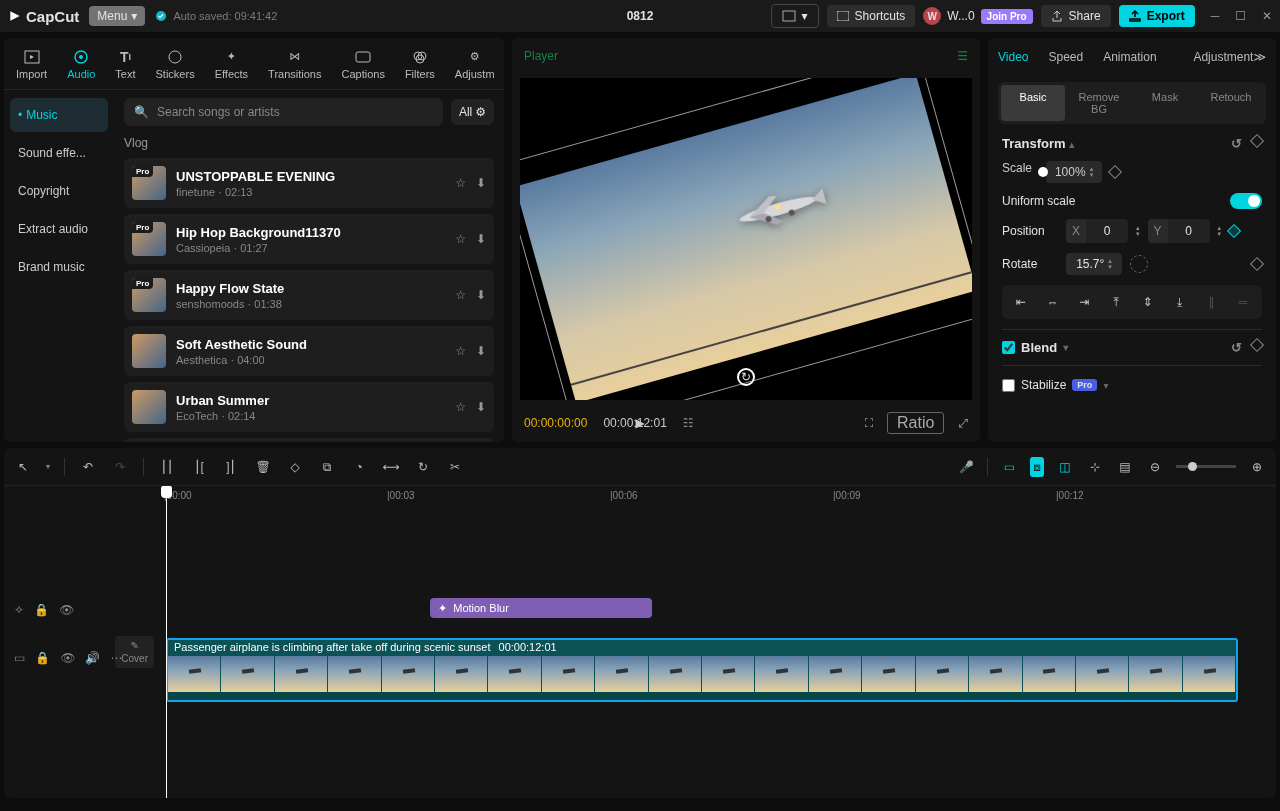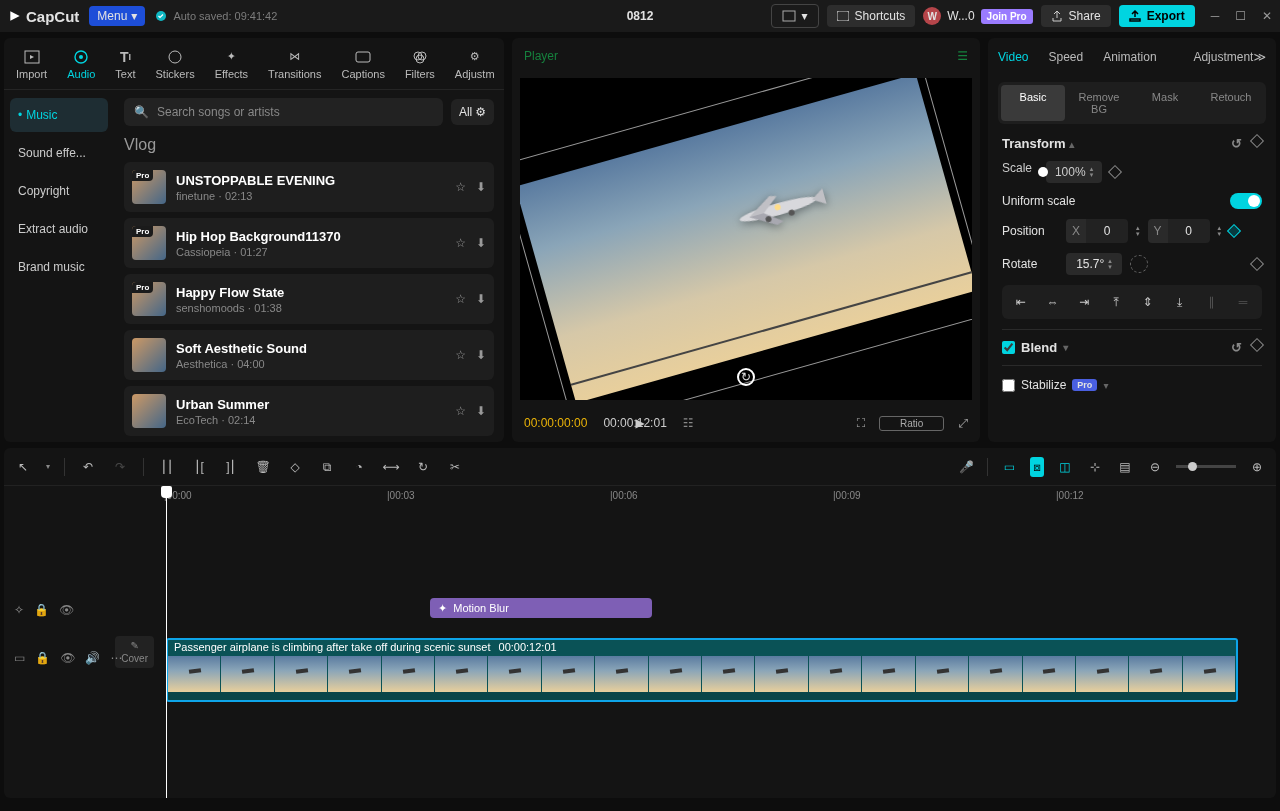--- a/index.html
+++ b/index.html
@@ -1,19 +1,19 @@
 <!DOCTYPE html>
 <html><head>
 <meta charset="utf-8">
 <style>
   * { margin:0; padding:0; box-sizing:border-box; font-family:-apple-system,Segoe UI,Helvetica,Arial,sans-serif; user-select:none; }
   body { background:#0d0d0d; color:#e2e2e2; width:1280px; height:811px; overflow:hidden; font-size:12px; }
   .titlebar { height:32px; background:#1a1a1a; display:flex; align-items:center; padding:0 8px; gap:10px; }
   .logo { font-weight:700; font-size:15px; display:flex; align-items:center; gap:4px;}
-  .menu-btn { background:#1d4ed8; border-radius:4px; padding:3px 8px; display:flex; align-items:center; gap:4px;}
+  .menu-btn { background:#737373; border-radius:4px; padding:3px 8px; display:flex; align-items:center; gap:4px;}
   .autosave { color:#7c7c7c; font-size:11px; display:flex; align-items:center; gap:6px;}
   .proj-name { position:absolute; left:50%; transform:translateX(-50%); font-size:12px; font-weight:600;}
   .title-right { margin-left:auto; display:flex; align-items:center; gap:8px;}
   .tbtn { background:#2d2d2d; border-radius:4px; padding:4px 10px; display:flex; align-items:center; gap:6px; font-size:12px;}
   .export { background:#00d4e0; color:#000; font-weight:600; }
   .joinpro { background:#9a7bff; color:#fff; font-size:10px; padding:2px 6px; border-radius:3px; font-weight:600;}
   .wincontrols { display:flex; gap:16px; margin-left:8px; color:#999;}
   .main { display:flex; height:416px; }
   .media-panel { width:500px; background:#141414; border-radius:6px; margin:6px 4px; display:flex; flex-direction:column;}
   .media-tabs { display:flex; align-items:center; height:52px; padding:0 12px; gap:20px; border-bottom:1px solid #252525;}
@@ -22,40 +22,40 @@
   .mtab .ico { width:20px; height:18px; display:flex; align-items:center; justify-content:center;}
   .more-arrows { color:#888; font-size:14px; margin-left:auto;}
   .media-body { display:flex; flex:1; overflow:hidden;}
   .music-side { width:110px; padding:8px 6px; display:flex; flex-direction:column; gap:4px;}
   .mside-item { padding:10px 8px; border-radius:6px; font-size:12px; color:#ccc; }
   .mside-item.active { background:#1e2d33; color:#00d4e0; display:flex; align-items:center; gap:4px;}
   .songs { flex:1; padding:8px 10px; overflow:auto;}
   .search-row { display:flex; gap:8px; align-items:center; margin-bottom:10px;}
   .search { flex:1; background:#222; border-radius:6px; padding:7px 10px; display:flex; align-items:center; gap:8px; color:#888;}
   .filter { background:#222; border-radius:6px; padding:6px 8px; display:flex; align-items:center; gap:3px;}
-  .cat-label { color:#999; font-size:16px; margin:4px 0 8px;}
+  .cat-label { color:#999; font-size:12px; margin:4px 0 8px;}
   .song { background:#1e1e1e; border-radius:6px; padding:8px; display:flex; align-items:center; gap:10px; margin-bottom:6px;}
   .thumb { width:34px; height:34px; border-radius:4px; background:linear-gradient(135deg,#c96,#468); position:relative; overflow:hidden;}
   .pro-tag { position:absolute; top:0; left:0; background:#1b1b1b; color:#fff; font-size:8px; font-weight:700; padding:1px 4px; border-bottom-right-radius:4px;}
   .sinfo { flex:1; }
   .stitle { font-size:13px; font-weight:600; color:#fff;}
   .smeta { font-size:11px; color:#888; margin-top:2px;}
   .sactions { display:flex; gap:10px; color:#999;}
   .player-panel { flex:1; background:#141414; border-radius:6px; margin:6px 4px; display:flex; flex-direction:column;}
   .player-head { height:36px; display:flex; align-items:center; padding:0 12px; justify-content:space-between; color:#15803d;}
   .preview { flex:1; background:#000; margin:4px 8px; position:relative; display:flex; align-items:center; justify-content:center; overflow:hidden;}
   .frame-box { position:absolute; width:96%; height:86%; border:1px solid rgba(255,255,255,.6); transform:rotate(-15.7deg);}
   .sky { width:92%; height:70%; background:linear-gradient(180deg,#5a7ba0 0%,#8aa5b8 30%,#d6c8a8 70%,#e8cf9c 100%); position:relative; transform:rotate(-15.7deg);}
   .plane { position:absolute; left:45%; top:30%; width:120px; height:40px;}
   .plane svg { filter:drop-shadow(0 2px 4px rgba(0,0,0,.4));}
   .player-foot { height:38px; display:flex; align-items:center; padding:0 12px; gap:16px;}
   .tc { color:#eab308; font-size:12px;}
   .tc2 { color:#ccc; font-size:12px;}
   .pf-right { margin-left:auto; display:flex; gap:14px; color:#aaa; align-items:center;}
-  .ratio-box { border:1px solid #666; padding:1px 20px; font-size:10px; border-radius:3px;}
+  .ratio-box { border:1px solid #666; padding:1px 9px; font-size:16px; border-radius:3px;}
   .inspector { width:288px; background:#141414; border-radius:6px; margin:6px 4px; display:flex; flex-direction:column; overflow:hidden;}
   .itabs { display:flex; height:38px; align-items:center; padding:0 10px; gap:20px; font-size:12px;}
   .itab { color:#bbb; }
   .itab.active { color:#00d4e0; }
   .mtoggle { margin-left:auto; color:#bbb; }
   .subtabs { background:#1e1e1e; border-radius:6px; margin:6px 10px; display:flex; padding:3px; gap:2px;}
   .subt { flex:1; text-align:center; padding:6px 4px; font-size:11px; color:#888; border-radius:4px;}
   .subt.active { background:#3a3a3a; color:#fff;}
   .insp-body { padding:6px 14px; display:flex; flex-direction:column; gap:10px; overflow:auto;}
   .sect-head { display:flex; align-items:center; justify-content:space-between; font-size:13px; font-weight:600;}

